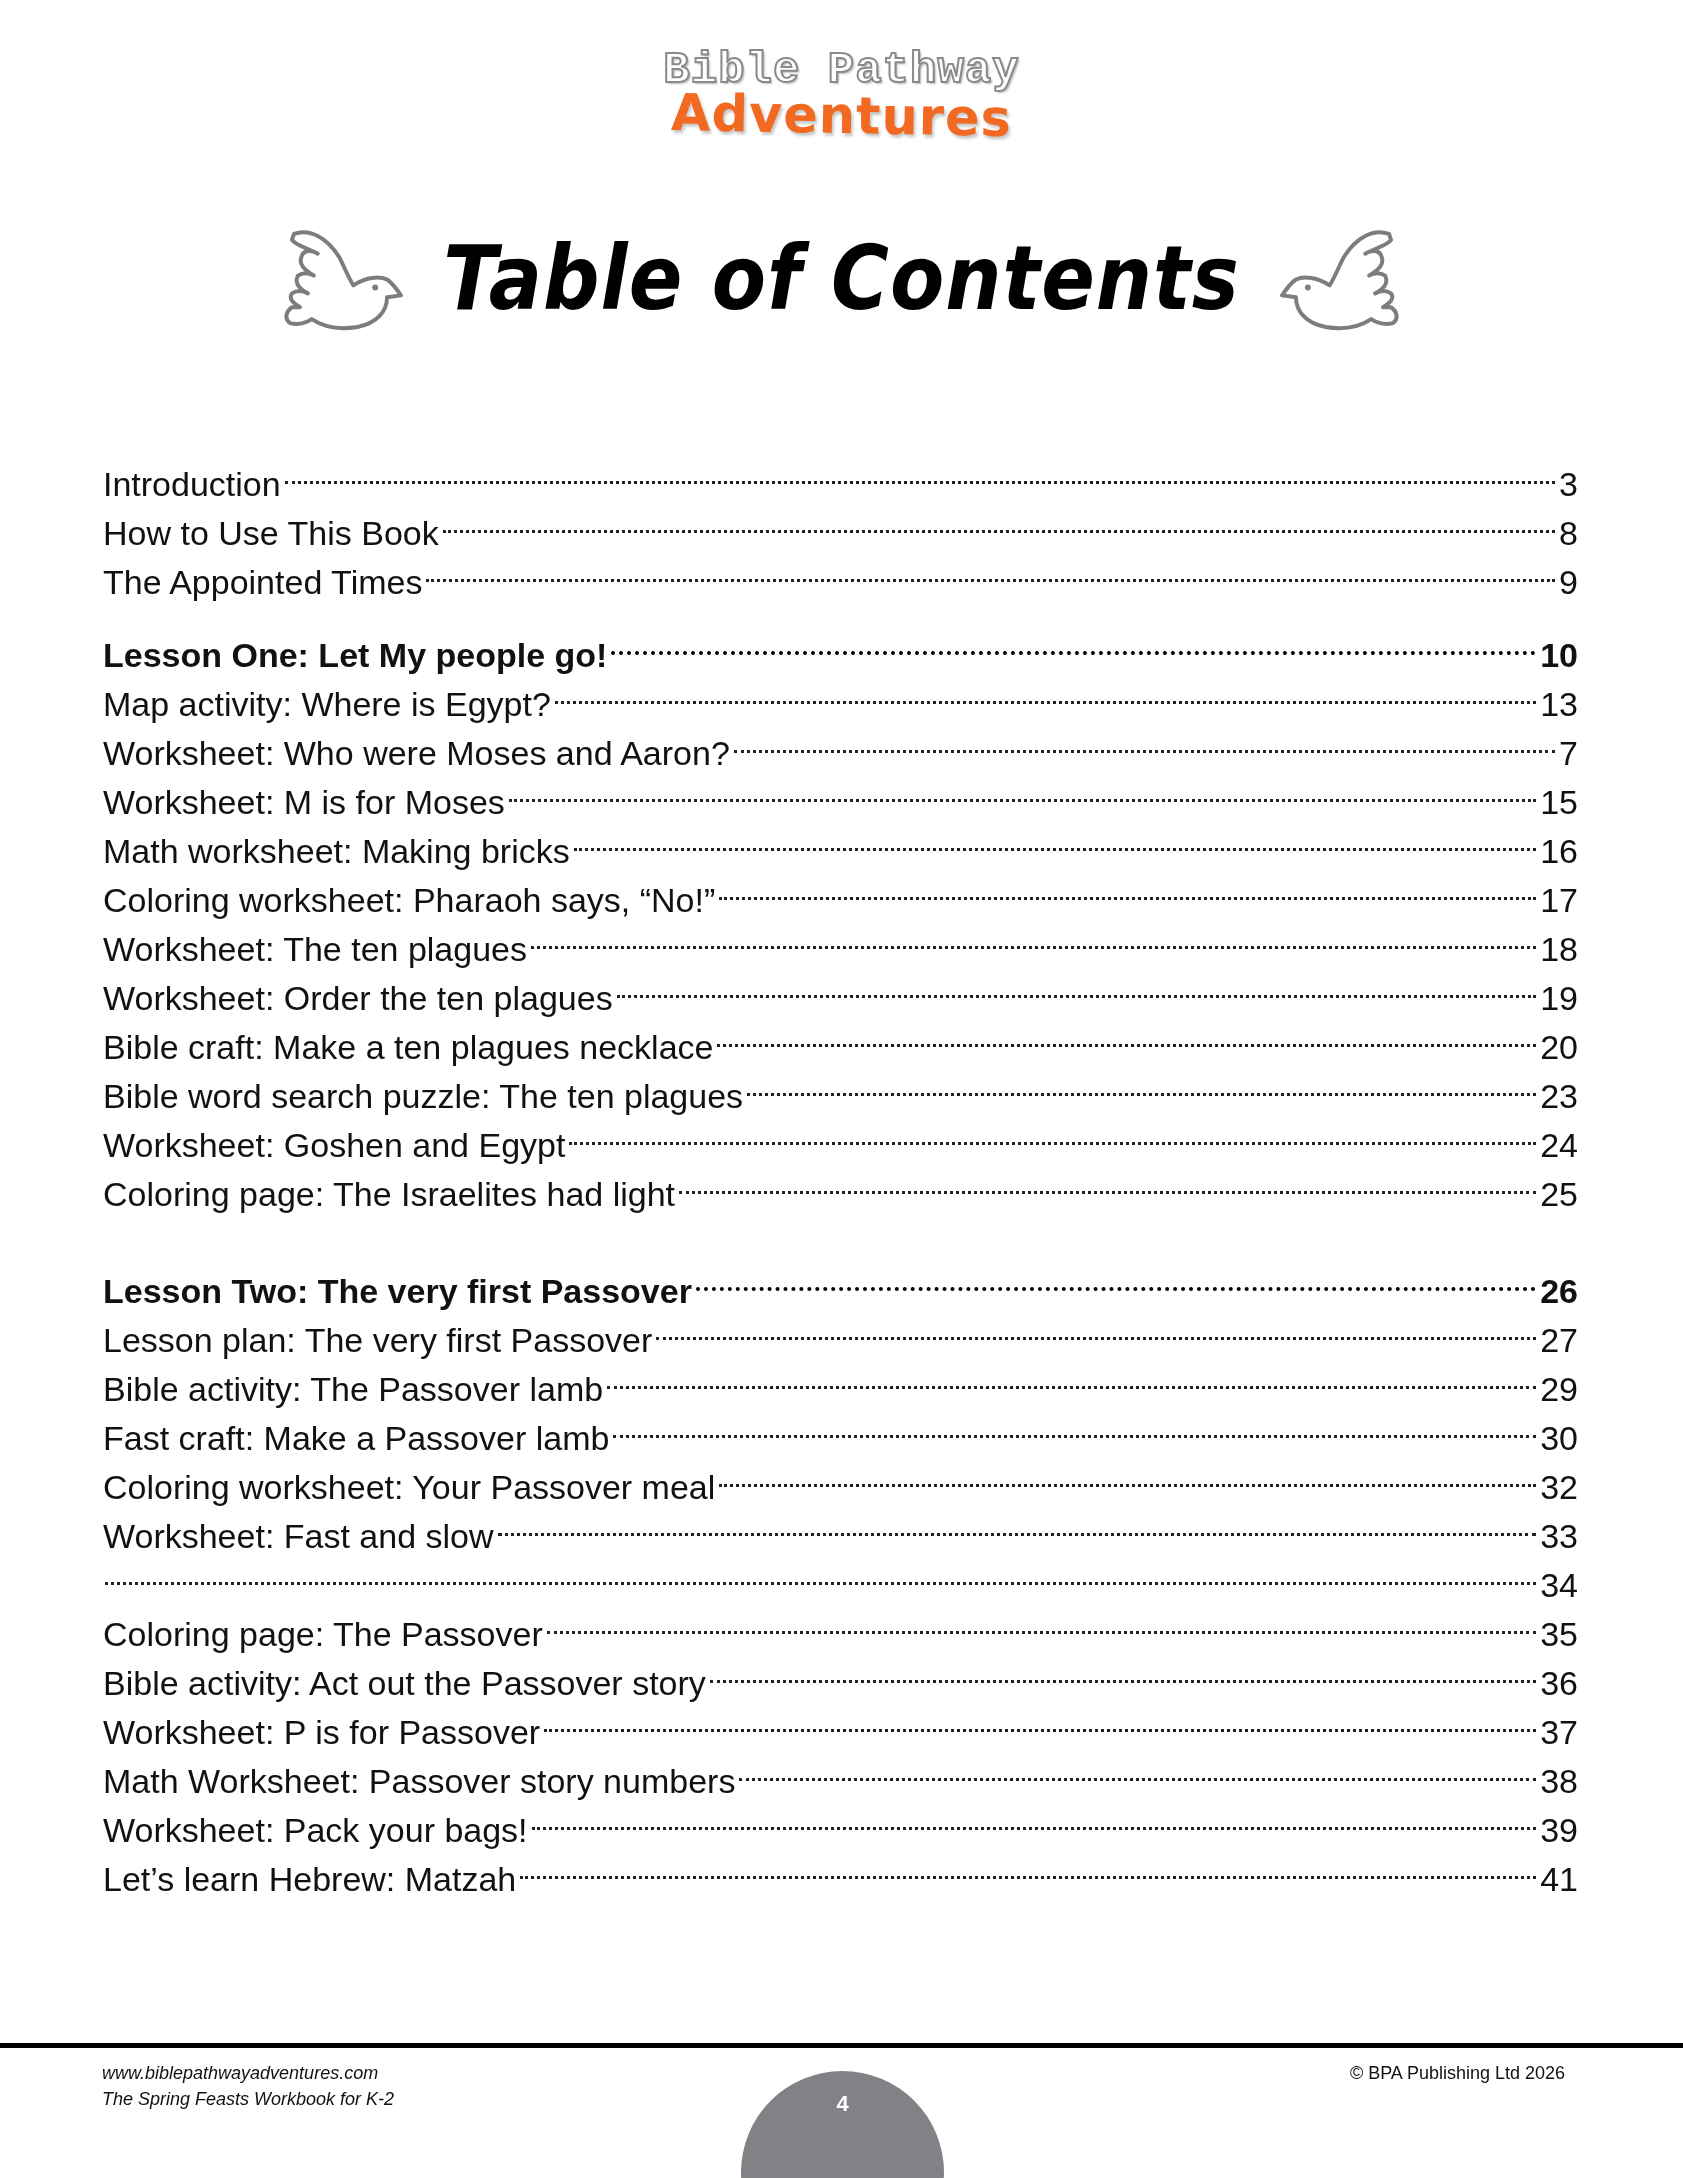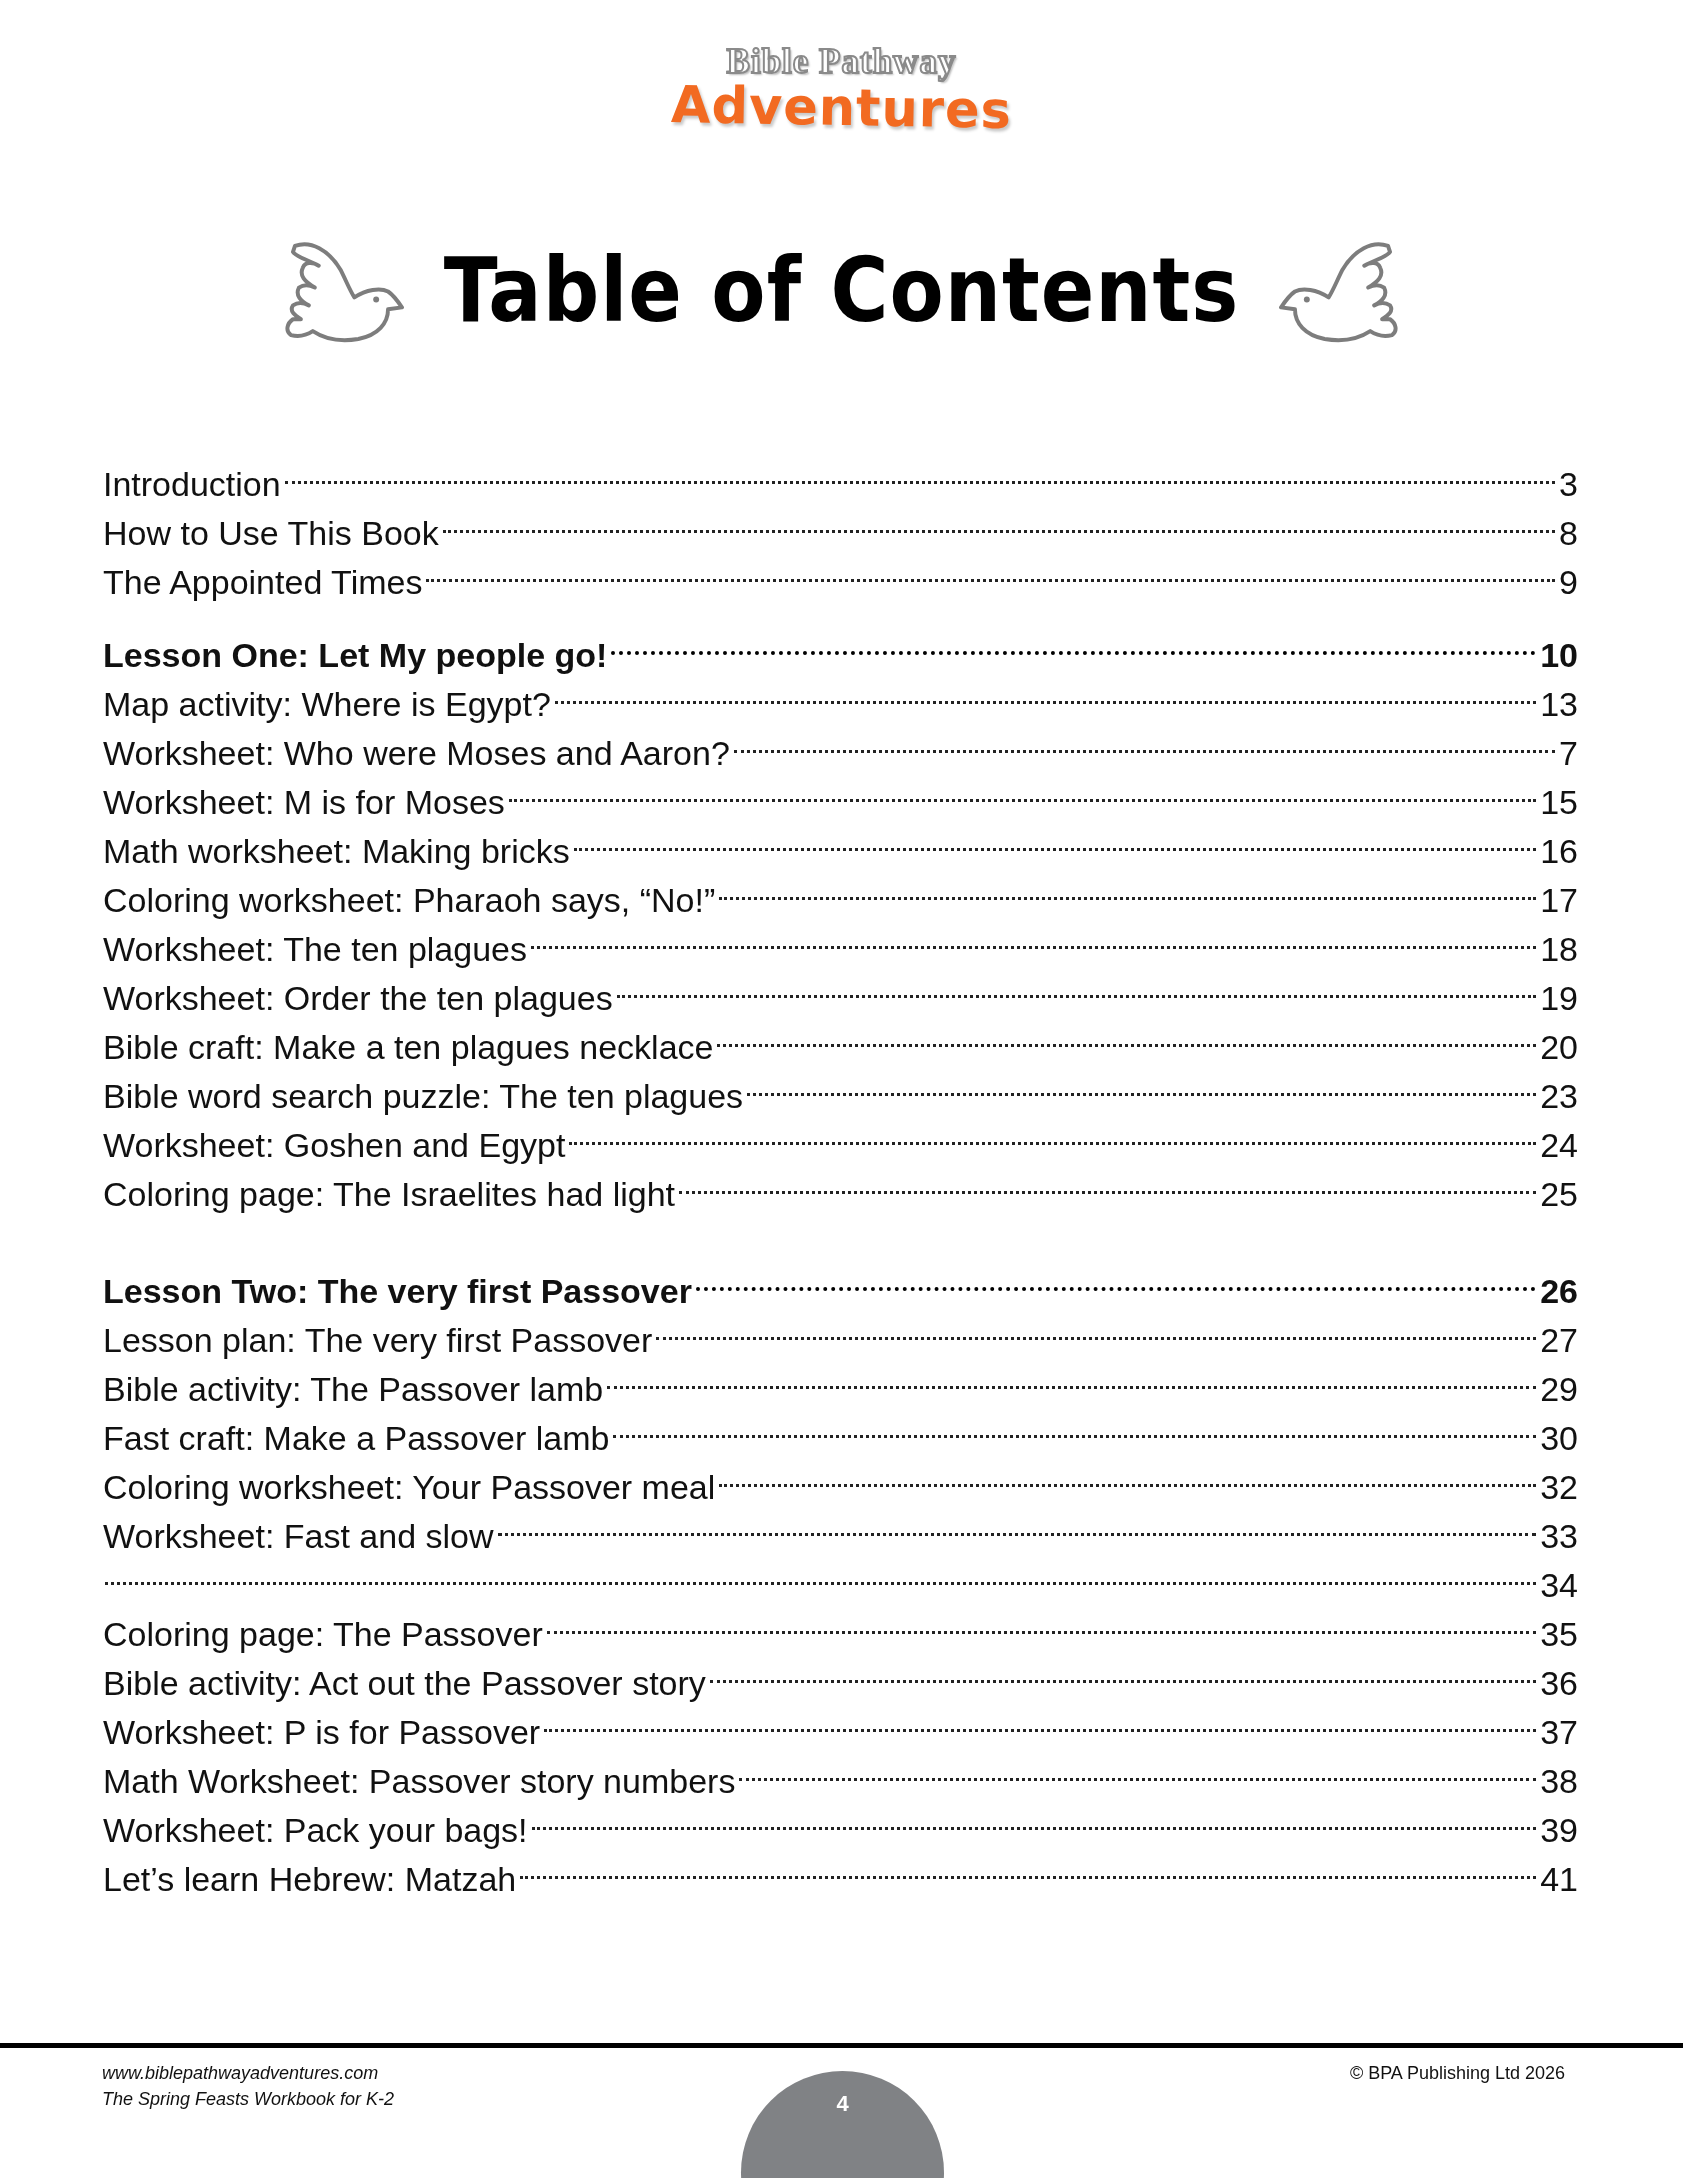--- a/index.html
+++ b/index.html
@@ -1,28 +1,28 @@
 <!DOCTYPE html>
 <html><head>
 <meta charset="utf-8">
 <style>
   html, body { margin: 0; padding: 0; background: #ffffff; }
   body { width: 1683px; height: 2178px; position: relative; overflow: hidden;
          font-family: "Liberation Sans", "DejaVu Sans", sans-serif; color: #111; }
 
   .logo { position: absolute; left: 0; width: 1683px; top: 42px; text-align: center; }
-  .logo-top { font-family: Liberation Serif, serif; font-size: 35px; font-weight: bold;
+  .logo-top { font-family: Liberation Mono, monospace; font-size: 44px; font-weight: bold;
               color: #ffffff; letter-spacing: 1px; line-height: 40px;
-              -webkit-text-stroke: 2px #8a8a8a; text-shadow: 2px 2px 2px #bbb; }
+              -webkit-text-stroke: 2px #8a8a8a; text-shadow: 2px 2px 2px #bbb; margin-top: 8px; }
   .logo-bottom { font-family: "DejaVu Sans", sans-serif; font-size: 51px; font-weight: bold;
                  color: #f26a21; line-height: 55px; letter-spacing: 1px;
                  transform: rotate(1deg); text-shadow: 2px 3px 3px #c9c9c9; margin-top: -2px; }
 
-  .title-row { position: absolute; top: 232px; left: 0; width: 1683px; height: 119px;
-               display: flex; align-items: center; justify-content: center; }
+  .title-row { position: absolute; top: 220px; left: 0; width: 1683px; height: 119px;
+               display: flex; align-items: center; justify-content: center; font-style: italic; }
   .title { font-family: "DejaVu Sans", sans-serif; font-weight: bold; font-size: 79px;
            letter-spacing: 1px; color: #000; margin: 0 40px; line-height: 99px;
            transform: scaleY(1.12); }
   .dove { width: 123px; height: 103px; }
   .dove.flip { transform: scaleX(-1); }
 
   .toc { position: absolute; left: 103px; width: 1475px; top: 447px; }
   .toc-row { display: flex; align-items: baseline; height: 49px; font-size: 34px;
              line-height: 49px; white-space: nowrap; }
   .toc-row .label { flex: 0 0 auto; padding-right: 2px; }

